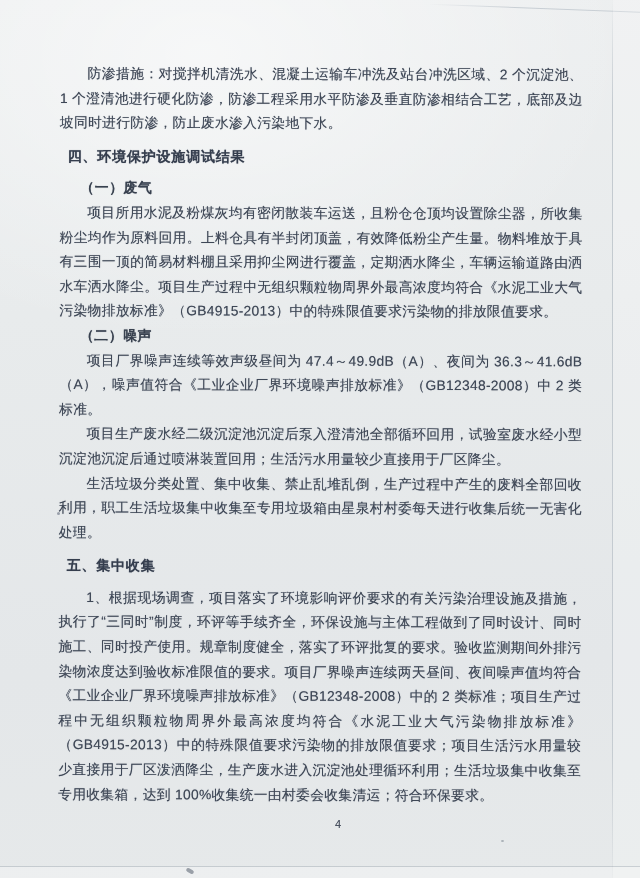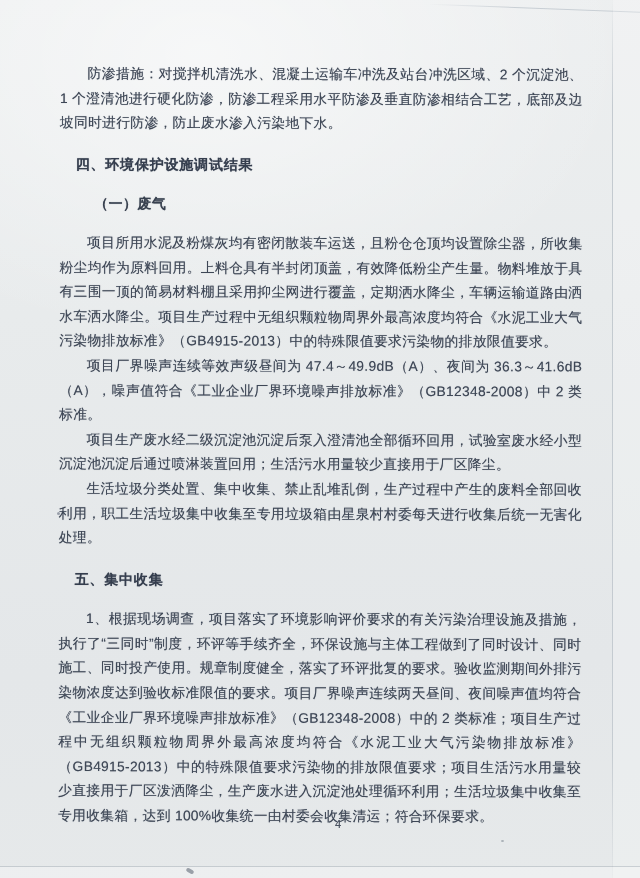--- a/index.html
+++ b/index.html
@@ -21,26 +21,26 @@
     transform:rotate(.15deg);
     transform-origin:top left;
     font-size:13.8px;
     line-height:24.6px;
     letter-spacing:.3px;
     text-align:justify;
     text-shadow:0 0 .7px rgba(62,71,87,.55);
   }
   .para{margin:0; text-indent:2em;}
   .sec-heading{
-    margin:16px; font-size:14px; font-weight:bold;
+    margin:8px; font-size:14px; font-weight:bold;
     color:#353e4e; letter-spacing:.8px;
     text-shadow:0 0 .8px rgba(53,62,78,.6);
   }
   .sub-heading{
-    margin:14px; font-size:13.8px; font-weight:bold;
+    margin:0; font-size:13.8px; font-weight:bold;
     color:#38414f; text-indent:1.5em; letter-spacing:.6px;
     text-shadow:0 0 .8px rgba(53,62,78,.55);
   }
   .page-number{
     position:absolute; left:0; right:0; top:818px;
     text-align:center; font-size:11px; color:#4a5261;
     text-shadow:0 0 .6px rgba(74,82,97,.6);
   }
   
   .edge-right{
@@ -90,20 +90,21 @@
   <div class="edge-bottom"></div>
   <div class="speck-1"></div>
   <div class="speck-2"></div>
   <div class="speck-3"></div>
 
   <div class="content">
     <p class="para">防渗措施：对搅拌机清洗水、混凝土运输车冲洗及站台冲洗区域、2 个沉淀池、1 个澄清池进行硬化防渗，防渗工程采用水平防渗及垂直防渗相结合工艺，底部及边坡同时进行防渗，防止废水渗入污染地下水。</p>
     <h3 class="sec-heading">四、环境保护设施调试结果</h3>
     <h4 class="sub-heading">（一）废气</h4>
     <p class="para">项目所用水泥及粉煤灰均有密闭散装车运送，且粉仓仓顶均设置除尘器，所收集粉尘均作为原料回用。上料仓具有半封闭顶盖，有效降低粉尘产生量。物料堆放于具有三围一顶的简易材料棚且采用抑尘网进行覆盖，定期洒水降尘，车辆运输道路由洒水车洒水降尘。项目生产过程中无组织颗粒物周界外最高浓度均符合《水泥工业大气污染物排放标准》（GB4915-2013）中的特殊限值要求污染物的排放限值要求。</p>
+    <h4 class="sub-heading">（二）噪声</h4>
     <p class="para">项目厂界噪声连续等效声级昼间为 47.4～49.9dB（A）、夜间为 36.3～41.6dB（A），噪声值符合《工业企业厂界环境噪声排放标准》（GB12348-2008）中 2 类标准。</p>
     <p class="para">项目生产废水经二级沉淀池沉淀后泵入澄清池全部循环回用，试验室废水经小型沉淀池沉淀后通过喷淋装置回用；生活污水用量较少直接用于厂区降尘。</p>
     <p class="para">生活垃圾分类处置、集中收集、禁止乱堆乱倒，生产过程中产生的废料全部回收利用，职工生活垃圾集中收集至专用垃圾箱由星泉村村委每天进行收集后统一无害化处理。</p>
     <h3 class="sec-heading">五、集中收集</h3>
     <p class="para">1、根据现场调查，项目落实了环境影响评价要求的有关污染治理设施及措施，执行了“三同时”制度，环评等手续齐全，环保设施与主体工程做到了同时设计、同时施工、同时投产使用。规章制度健全，落实了环评批复的要求。验收监测期间外排污染物浓度达到验收标准限值的要求。项目厂界噪声连续两天昼间、夜间噪声值均符合《工业企业厂界环境噪声排放标准》（GB12348-2008）中的 2 类标准；项目生产过程中无组织颗粒物周界外最高浓度均符合《水泥工业大气污染物排放标准》（GB4915-2013）中的特殊限值要求污染物的排放限值要求；项目生活污水用量较少直接用于厂区泼洒降尘，生产废水进入沉淀池处理循环利用；生活垃圾集中收集至专用收集箱，达到 100%收集统一由村委会收集清运；符合环保要求。</p>
   </div>
 
   <div class="page-number">4</div>
 </div>
 

